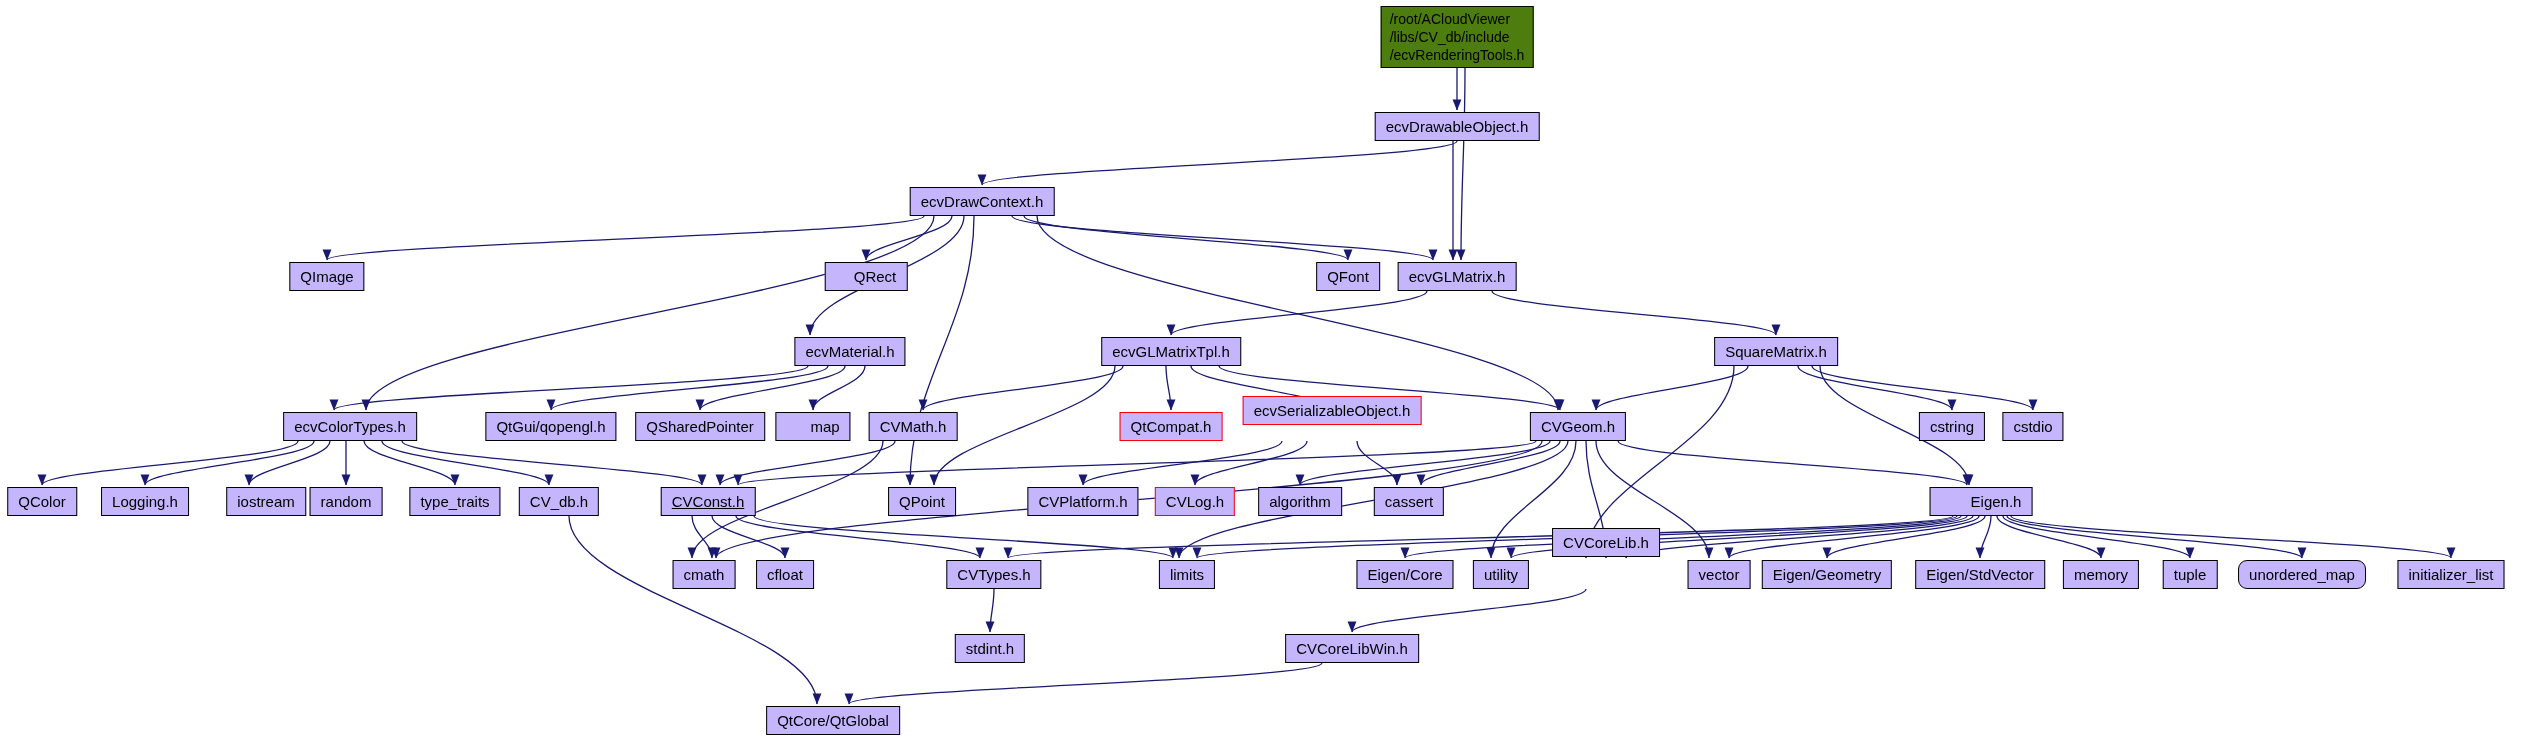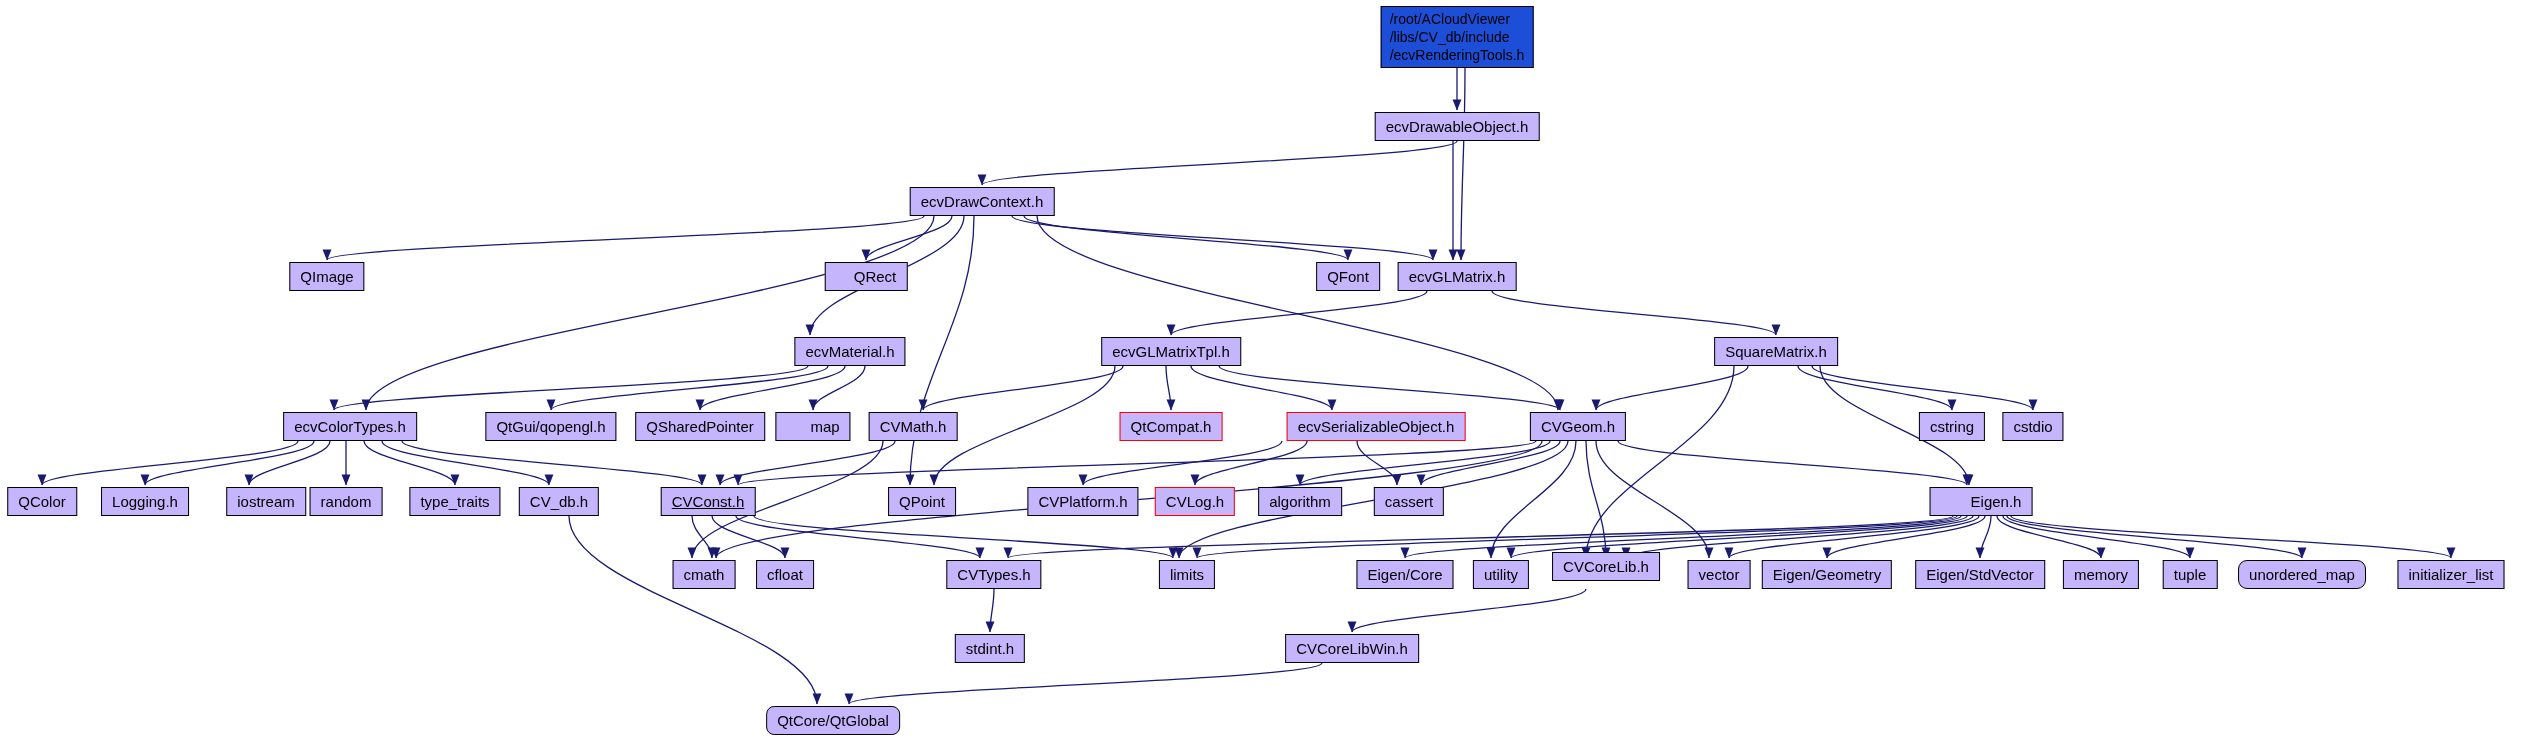--- a/index.html
+++ b/index.html
@@ -21,21 +21,21 @@
     line-height:27px;
     height:27px;
     padding:0 10px;
     white-space:nowrap;
     text-align:center;
     box-sizing:content-box;
     cursor:pointer;
   }
   .gnode.red { border-color:#ff0000; }
   .gnode.title {
-    background:#1d4ed8;
+    background:#4d7c0f;
     height:auto;
     line-height:18px;
     font-size:14px;
     padding:3px 8px;
     white-space:pre-line;
     cursor:default;
     text-align:left;
   }
 </style>
 </head>
@@ -132,21 +132,21 @@
       <div class="gnode" style="left: 1457px; top: 262px;">ecvGLMatrix.h</div>
       <div class="gnode" style="left: 850px; top: 337px;">ecvMaterial.h</div>
       <div class="gnode" style="left: 1171px; top: 337px;">ecvGLMatrixTpl.h</div>
       <div class="gnode" style="left: 1776px; top: 337px;">SquareMatrix.h</div>
       <div class="gnode" style="left: 350px; top: 412px;">ecvColorTypes.h</div>
       <div class="gnode" style="left: 551px; top: 412px;">QtGui/qopengl.h</div>
       <div class="gnode" style="left: 700px; top: 412px;">QSharedPointer</div>
       <div class="gnode" style="left: 813px; top: 412px; padding-left: 34px;">map</div>
       <div class="gnode" style="left: 913px; top: 412px;">CVMath.h</div>
       <div class="gnode red" style="left: 1171px; top: 412px;">QtCompat.h</div>
-      <div class="gnode red" style="left: 1332px; top: 412px; margin-left: 44px;">ecvSerializableObject.h</div>
+      <div class="gnode red" style="left: 1332px; top: 396px;">ecvSerializableObject.h</div>
       <div class="gnode" style="left: 1578px; top: 412px;">CVGeom.h</div>
       <div class="gnode" style="left: 1952px; top: 412px;">cstring</div>
       <div class="gnode" style="left: 2033px; top: 412px;">cstdio</div>
       <div class="gnode" style="left: 42px; top: 487px;">QColor</div>
       <div class="gnode" style="left: 145px; top: 487px;">Logging.h</div>
       <div class="gnode" style="left: 249px; top: 487px; margin-left: 17px;">iostream</div>
       <div class="gnode" style="left: 346px; top: 487px;">random</div>
       <div class="gnode" style="left: 455px; top: 487px;">type_traits</div>
       <div class="gnode" style="left: 559px; top: 487px;">CV_db.h</div>
       <div class="gnode" style="left: 708px; top: 487px; text-decoration: underline;">CVConst.h</div>
@@ -155,25 +155,25 @@
       <div class="gnode red" style="left: 1195px; top: 487px;">CVLog.h</div>
       <div class="gnode" style="left: 1300px; top: 487px;">algorithm</div>
       <div class="gnode" style="left: 1409px; top: 487px;">cassert</div>
       <div class="gnode" style="left: 1981px; top: 487px; padding-left: 40px;">Eigen.h</div>
       <div class="gnode" style="left: 704px; top: 560px;">cmath</div>
       <div class="gnode" style="left: 785px; top: 560px;">cfloat</div>
       <div class="gnode" style="left: 994px; top: 560px;">CVTypes.h</div>
       <div class="gnode" style="left: 1187px; top: 560px;">limits</div>
       <div class="gnode" style="left: 1405px; top: 560px;">Eigen/Core</div>
       <div class="gnode" style="left: 1501px; top: 560px;">utility</div>
-      <div class="gnode" style="left: 1606px; top: 552px;">CVCoreLib.h</div>
+      <div class="gnode" style="left: 1606px; top: 528px;">CVCoreLib.h</div>
       <div class="gnode" style="left: 1719px; top: 560px;">vector</div>
       <div class="gnode" style="left: 1827px; top: 560px;">Eigen/Geometry</div>
       <div class="gnode" style="left: 1980px; top: 560px;">Eigen/StdVector</div>
       <div class="gnode" style="left: 2101px; top: 560px;">memory</div>
       <div class="gnode" style="left: 2190px; top: 560px;">tuple</div>
       <div class="gnode" style="left: 2302px; top: 560px; border-radius: 9px;">unordered_map</div>
       <div class="gnode" style="left: 2451px; top: 560px;">initializer_list</div>
       <div class="gnode" style="left: 990px; top: 634px;">stdint.h</div>
       <div class="gnode" style="left: 1352px; top: 634px;">CVCoreLibWin.h</div>
-      <div class="gnode" style="left: 833px; top: 706px; border-radius: 8px;">QtCore/QtGlobal</div>
+      <div class="gnode" style="left: 833px; top: 706px;">QtCore/QtGlobal</div>
     </div>
 </div>
 
 </body></html>

